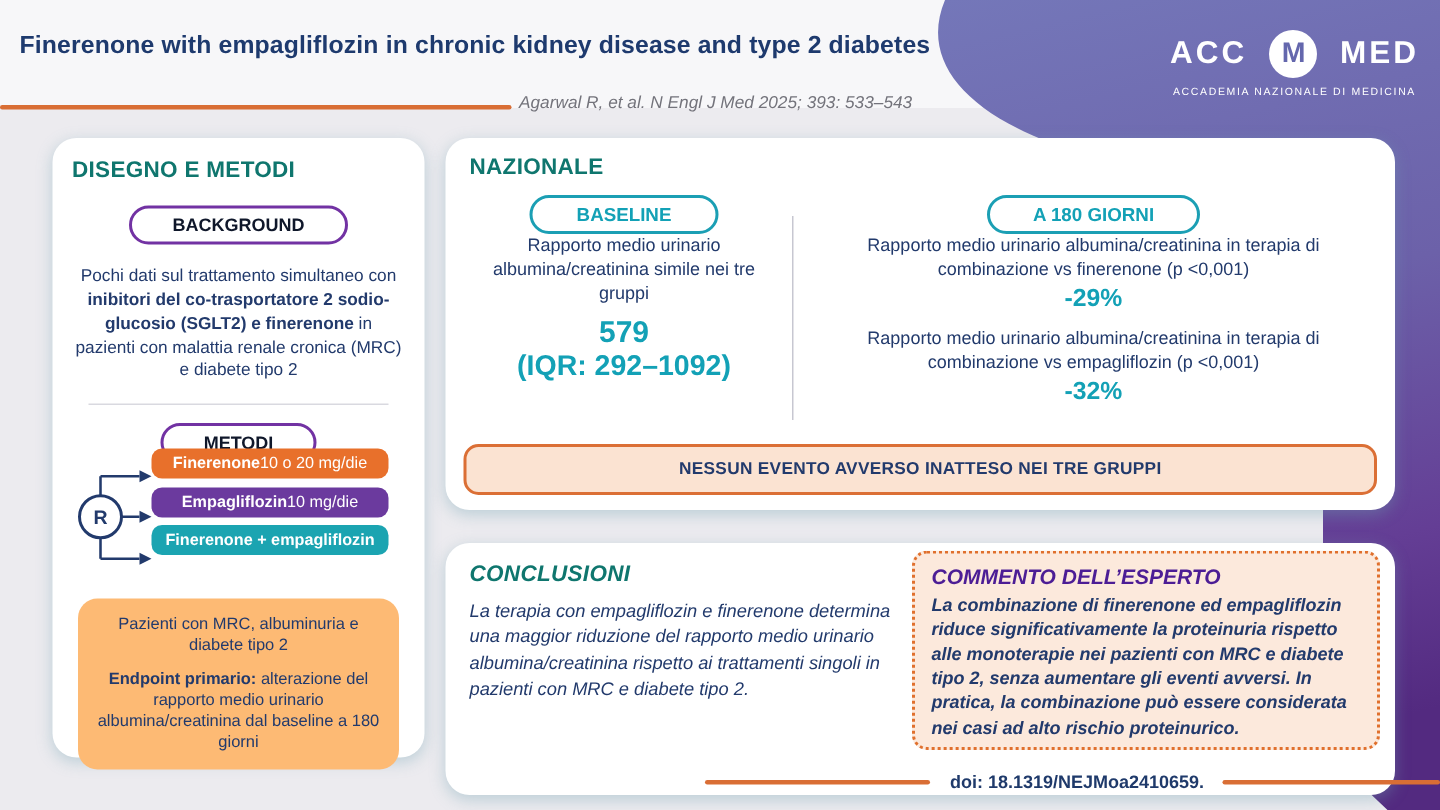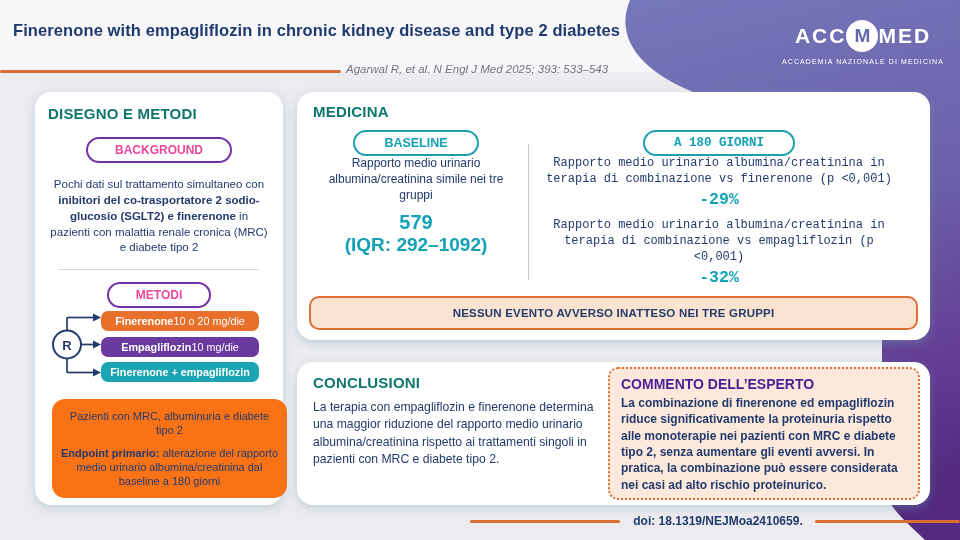--- a/index.html
+++ b/index.html
@@ -10,55 +10,55 @@
     position:relative;
     overflow:hidden;
     color:#223A6C;
   }
   .header-strip { position:absolute; left:0; top:0; width:100%; height:72px; background:#F7F7F9; }
   .swoosh { position:absolute; left:0; top:0; width:960px; height:540px; pointer-events:none; }
   .header-line { position:absolute; left:0; top:70px; width:341px; height:3px; background:#D96E35; border-radius:2px; }
   .title { position:absolute; left:13px; top:21px; font-size:16.5px; font-weight:bold; color:#1E3A6E; letter-spacing:.1px; }
   .citation { position:absolute; left:346px; top:63px; font-size:11.5px; font-style:italic; color:#73737B; }
   .logo { position:absolute; left:780px; top:20px; width:166px; text-align:center; color:#fff; }
-  .logo-row { display:flex; align-items:center; justify-content:center; gap:0; }
+  .logo-row { display:flex; align-items:center; justify-content:space-between; gap:0; }
   .logo-word { font-size:21px; font-weight:bold; letter-spacing:2px; }
   .logo-circle { width:32px; height:32px; border-radius:50%; background:#fff; color:#6467AD;
     display:flex; align-items:center; justify-content:center; font-weight:bold; font-size:19px; }
   .logo-sub { margin-top:6px; font-size:7px; letter-spacing:1.1px; white-space:nowrap; }
 
   .card { position:absolute; background:#fff; border-radius:16px; box-shadow:0 3px 10px rgba(110,160,175,.38); }
   .card-left   { left:35px;  top:92px;  width:248px; height:413px; }
   .card-results{ left:297px; top:92px;  width:633px; height:248px; }
-  .card-bottom { left:297px; top:362px; width:633px; height:143px; }
+  .card-bottom { left:297px; top:362px; width:633px; height:168px;font-style:italic; }
 
   .section-h { font-size:15px; font-weight:bold; color:#0f766e; letter-spacing:.2px; }
 
   .pill-outline { display:block; margin:0 auto; width:max-content; border:2px solid; border-radius:18px;
     font-weight:bold; text-align:center; background:#fff; }
-  .pill-purple { color:#ec4899; border-color:#7232A3; font-size:12px; padding:4px 27px; }
+  .pill-purple { color:#0f172a; border-color:#7232A3; font-size:12px; padding:4px 27px; }
   .pill-teal   { color:#13A1B6; border-color:#1B9FB4; font-size:12.5px; padding:4px 29px; }
 
   
   .card-left .section-h { margin:13px 0 0 13px; }
   .bg-text { margin:14px auto 0; width:218px; text-align:center; font-size:11.5px; line-height:1.38; }
   .divider { width:200px; height:1px; background:#D9D9E0; margin:13px auto 12px; }
   .diagram { position:absolute; left:0; top:205px; width:248px; height:86px; }
   .diagram svg { position:absolute; left:0; top:0; }
-  .arms { position:absolute; left:66px; top:14px; width:158px; }
+  .arms { position:absolute; left:66px; top:2px; width:158px; }
   .arm { height:20px; border-radius:7px; color:#fff; font-size:10.8px; display:flex;
     align-items:center; justify-content:center; margin-bottom:5.5px; white-space:nowrap; }
-  .pop-box { position:absolute; left:17px; top:307px; width:235px; background:#f97316; border-radius:13px;
+  .pop-box { position:absolute; left:17px; top:307px; width:214px; background:#fdba74; border-radius:13px;
     padding:10px 8px; text-align:center; font-size:11px; line-height:1.3; }
   .pop-box p + p { margin-top:8px; }
 
   
   .card-results .section-h { margin:11px 0 0 16px; }
   .col-baseline { position:absolute; left:8px;  top:38px; width:222px; text-align:center; }
-  .col-day180   { position:absolute; left:242px; top:38px; width:360px; text-align:center;font-family:Liberation Mono, monospace; }
+  .col-day180   { position:absolute; left:252px; top:38px; width:360px; text-align:center; }
   .vdiv { position:absolute; left:231px; top:52px; width:1px; height:136px; background:#C7C7D1; }
   .res-text { font-size:12px; line-height:1.33; }
   .big-val { margin-top:7px; font-size:20px; font-weight:bold; color:#13A1B6; line-height:1.15; }
   .iqr { font-size:19px; font-weight:bold; color:#13A1B6; }
   .pct { margin-top:2px; font-size:16.5px; font-weight:bold; color:#13A1B6; }
   .res-item + .res-item { margin-top:9px; }
   .banner { position:absolute; left:12px; right:12px; top:204px; height:34px; background:#FBE3D2;
     border:2px solid #DB6F35; border-radius:10px; display:flex; align-items:center; justify-content:center;
     font-size:11.5px; font-weight:bold; letter-spacing:.2px; }
 
@@ -150,21 +150,21 @@
     </div>
   </div>
 
   <div class="pop-box">
     <p>Pazienti con MRC, albuminuria e diabete tipo 2</p>
     <p><b>Endpoint primario:</b><span> alterazione del rapporto medio urinario albumina/creatinina dal baseline a 180 giorni</span></p>
   </div>
 </div>
 
 <div class="card card-results">
-  <div class="section-h">MEDICINA</div>
+  <div class="section-h">NAZIONALE</div>
   <div class="vdiv"></div>
 
   <div class="col-baseline">
     <div class="pill-outline pill-teal">BASELINE</div>
     <p class="res-text" style="width:180px;margin-left:auto;margin-right:auto">Rapporto medio urinario albumina/creatinina simile nei tre gruppi</p>
     <div class="big-val">579</div>
     <div class="iqr">(IQR: 292–1092)</div>
   </div>
 
   <div class="col-day180">

